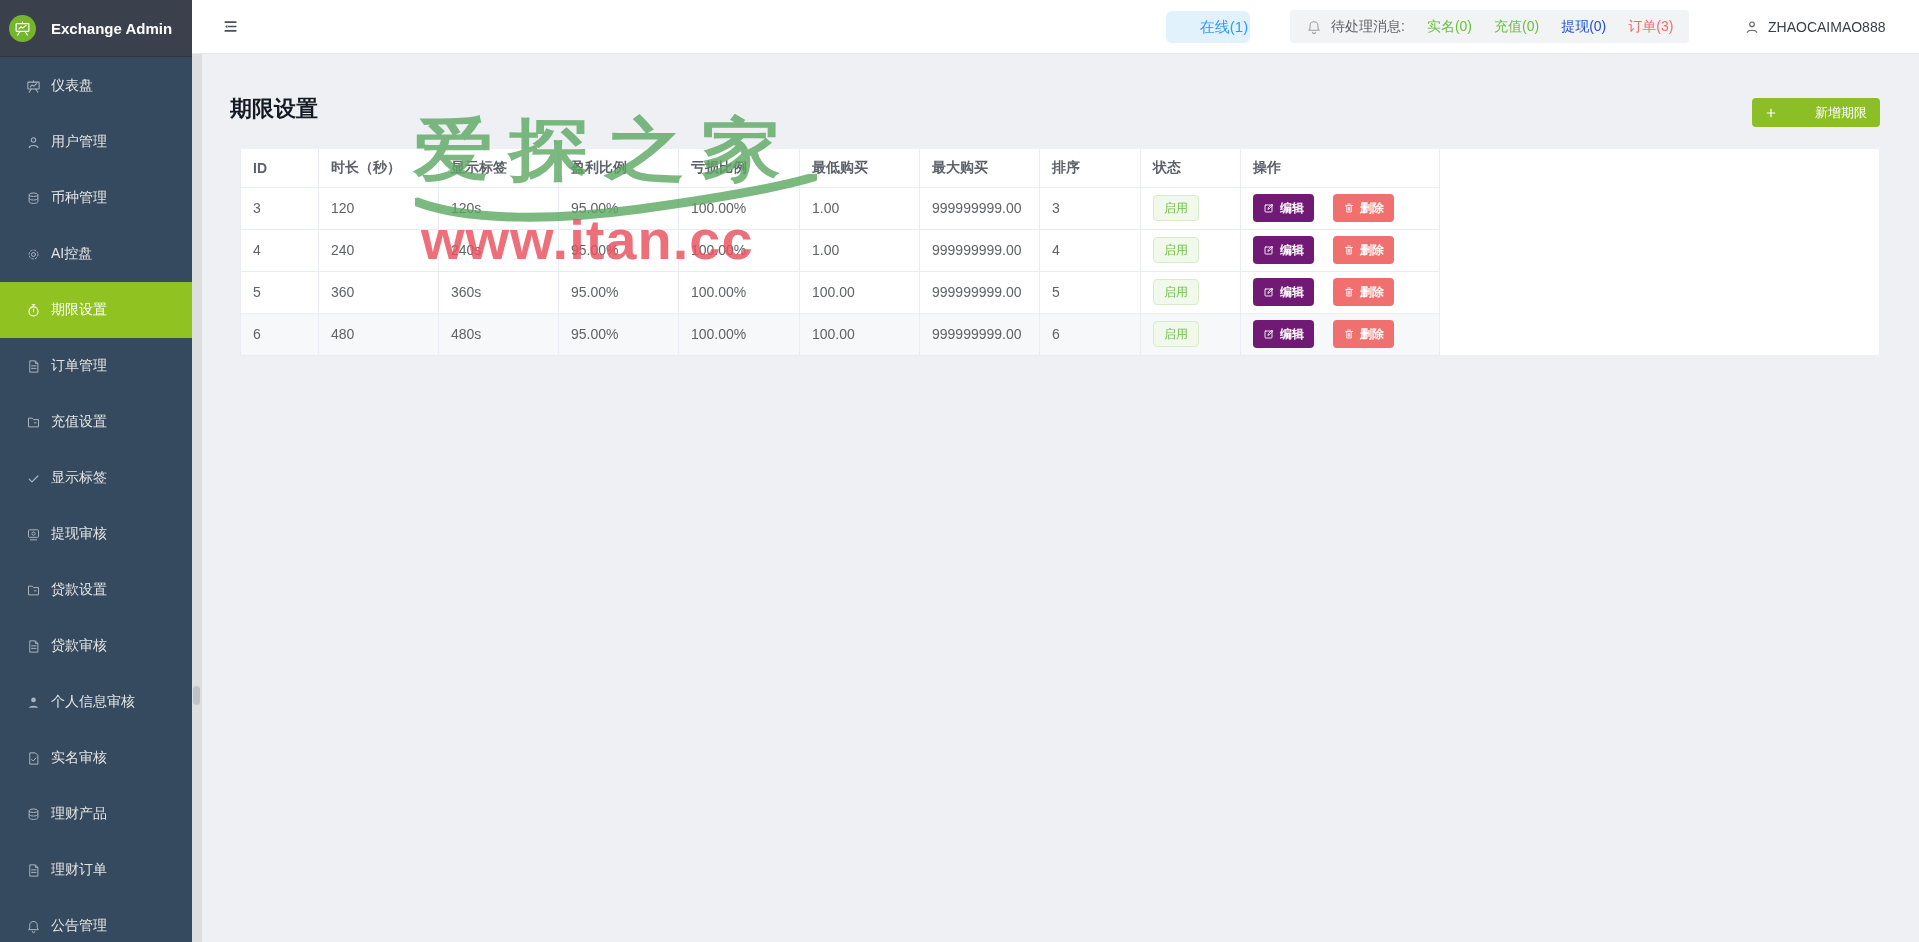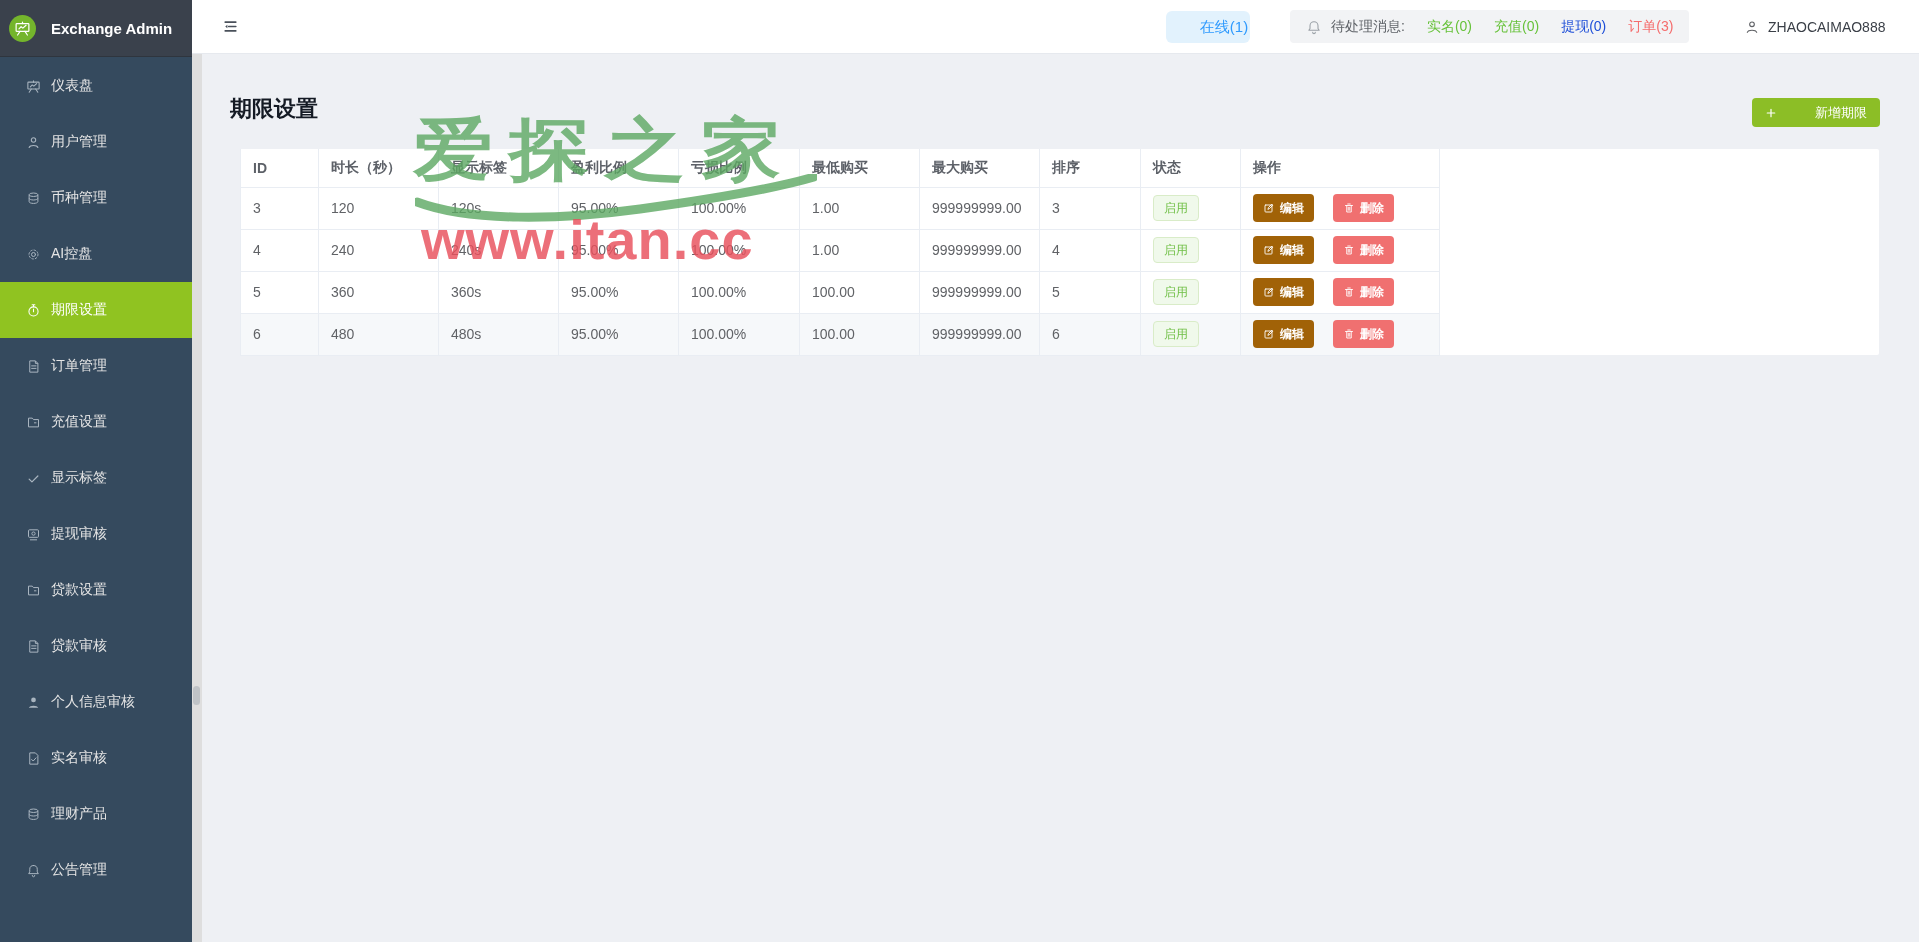--- a/index.html
+++ b/index.html
@@ -47,21 +47,21 @@
   table.grid { border-collapse:collapse; table-layout:fixed; width:1199px; font-size:14px; }
   table.grid th, table.grid td { border-right:1px solid #e9edf3; border-bottom:1px solid #e9edf3; padding:0 0 0 12px; text-align:left; font-weight:normal; overflow:hidden; white-space:nowrap; }
   table.grid th:first-child, table.grid td:first-child { border-left:1px solid #e9edf3; }
   table.grid th { height:38px; color:#5d6168; font-weight:bold; background:#fff; }
   table.grid td { height:42px; color:#606266; background:#fff; }
   tr.striped td { background:#f6f8fa; }
 
   .tag-enabled { display:inline-block; height:26px; line-height:24px; padding:0 10px; font-size:12px; color:#6fbf45; background:#f0f9eb; border:1px solid #d9ecc8; border-radius:4px; }
   .btn { display:inline-flex; align-items:center; height:28px; padding:0 10px; border:none; border-radius:4px; color:#fff; font-size:12px; font-weight:bold; cursor:pointer; font-family:inherit; }
   .btn svg { width:12px; height:12px; margin-right:5px; }
-  .btn-edit { background:#a16207; }
+  .btn-edit { background:#701a75; }
   .btn-del { background:#f07070; margin-left:15px; }
 
   
   .watermark { position:absolute; left:0; top:0; width:100%; height:100%; pointer-events:none; z-index:9; }
   .wm-cn { position:absolute; left:211px; top:51px; font-size:80px; font-weight:bold; letter-spacing:16px; color:#5ca862; opacity:.8; transform:scaleY(.85); transform-origin:left top; white-space:nowrap; }
   .wm-swoosh { position:absolute; left:213px; top:120px; opacity:.8; }
   .wm-en { position:absolute; left:219px; top:153px; font-size:56px; font-weight:bold; letter-spacing:1px; color:#e9505c; opacity:.82; white-space:nowrap; }
 </style>
 </head>
 <body>
@@ -252,20 +252,26 @@
           <svg>
             <use href="#i-file-check"></use>
           </svg>
           <span class="lbl">实名审核</span>
         </div>
       <div class="menu-item">
           <svg>
             <use href="#i-coins"></use>
           </svg>
           <span class="lbl">理财产品</span>
+        </div>
+      <div class="menu-item">
+          <svg>
+            <use href="#i-doc"></use>
+          </svg>
+          <span class="lbl">理财订单</span>
         </div>
       <div class="menu-item">
           <svg>
             <use href="#i-bell"></use>
           </svg>
           <span class="lbl">公告管理</span>
         </div>
     </nav>
   </aside>
 

